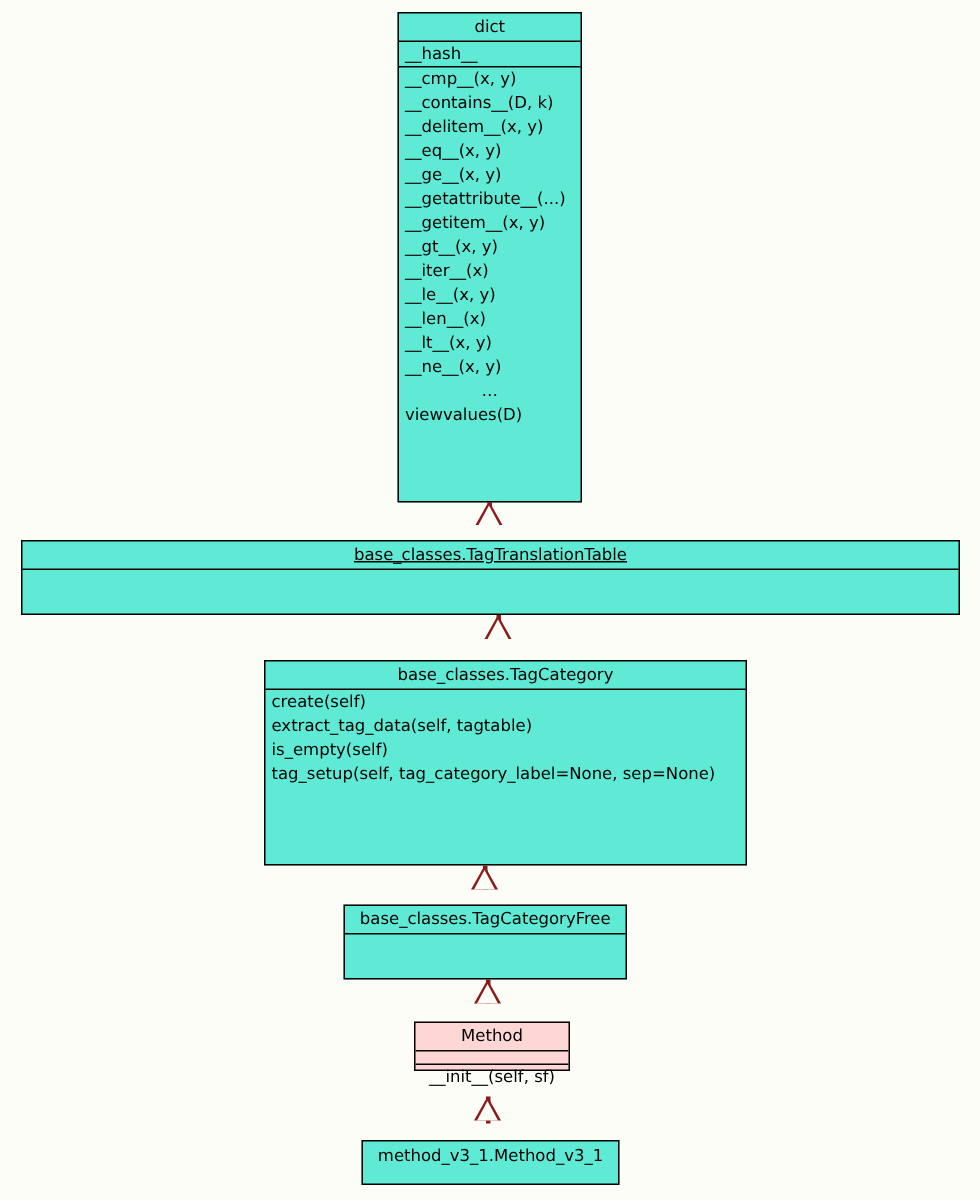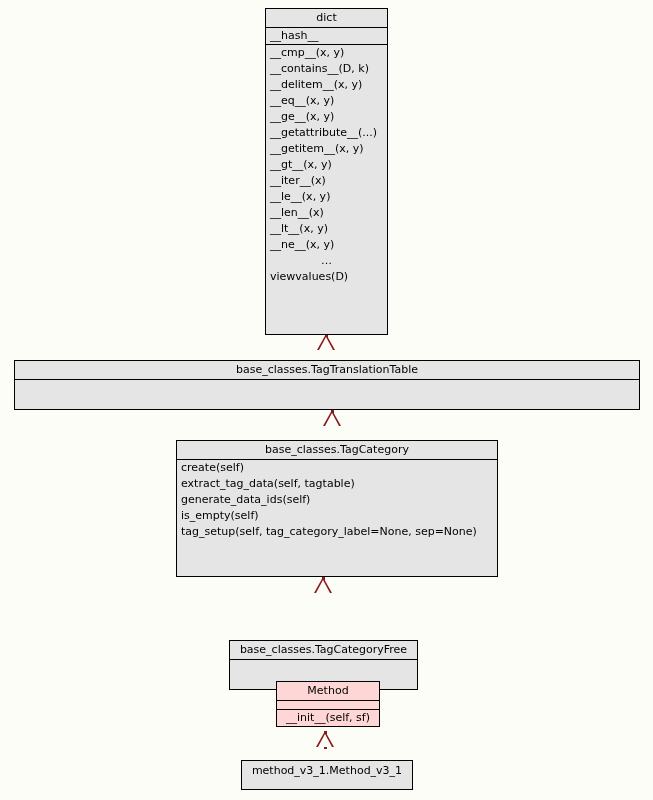--- a/index.html
+++ b/index.html
@@ -19,21 +19,21 @@
     left: 0; top: 0;
     width: 653px;
     height: 800px;
   }
 
   
   .uml-class {
     position: absolute;
     box-sizing: border-box;
     border: 1px solid #000000;
-    background: #e5e5e5;
+    background: #5eead4;
     font-size: 11px;
     line-height: 1.0;
     color: #000000;
   }
   .uml-class.light {
     background: #ffd6d6;
   }
   .uml-section {
     box-sizing: border-box;
     border-bottom: 1px solid #000000;
@@ -146,48 +146,47 @@
       <div class="uml-row">__iter__(x)</div>
       <div class="uml-row">__le__(x, y)</div>
       <div class="uml-row">__len__(x)</div>
       <div class="uml-row">__lt__(x, y)</div>
       <div class="uml-row">__ne__(x, y)</div>
       <div class="uml-row center">…</div>
       <div class="uml-row">viewvalues(D)</div>
     </div>
   </div>
 
-  <div class="uml-class" style="left:14px;top:360px;width:626px;height:50px;">
+  <div class="uml-class" style="left:14px;top:360px;width:626px;height:50px;text-decoration:underline;">
     <div class="uml-section">
       <div class="uml-title">base_classes.TagTranslationTable</div>
     </div>
     <div class="uml-section empty"></div>
   </div>
 
   <div class="uml-class" style="left:176px;top:440px;width:322px;height:137px;">
     <div class="uml-section">
       <div class="uml-title">base_classes.TagCategory</div>
     </div>
     <div class="uml-section">
       <div class="uml-row">create(self)</div>
       <div class="uml-row">extract_tag_data(self, tagtable)</div>
-      <div class="uml-row">generate_data_ids(self)</div>
       <div class="uml-row">is_empty(self)</div>
       <div class="uml-row">tag_setup(self, tag_category_label=None, sep=None)</div>
     </div>
   </div>
 
-  <div class="uml-class" style="left:229px;top:603px;width:189px;height:50px;margin-top:37px;">
+  <div class="uml-class" style="left:229px;top:603px;width:189px;height:50px;">
     <div class="uml-section">
       <div class="uml-title">base_classes.TagCategoryFree</div>
     </div>
     <div class="uml-section empty"></div>
   </div>
 
-  <div class="uml-class light" style="left:276px;top:681px;width:104px;height:46px;">
+  <div class="uml-class light" style="left:276px;top:681px;width:104px;height:33px;">
     <div class="uml-section">
       <div class="uml-title">Method</div>
     </div>
     <div class="uml-section empty"></div>
     <div class="uml-section">
       <div class="uml-row center">__init__(self, sf)</div>
     </div>
   </div>
 
   <div class="uml-class" style="left:241px;top:760px;width:172px;height:30px;">

